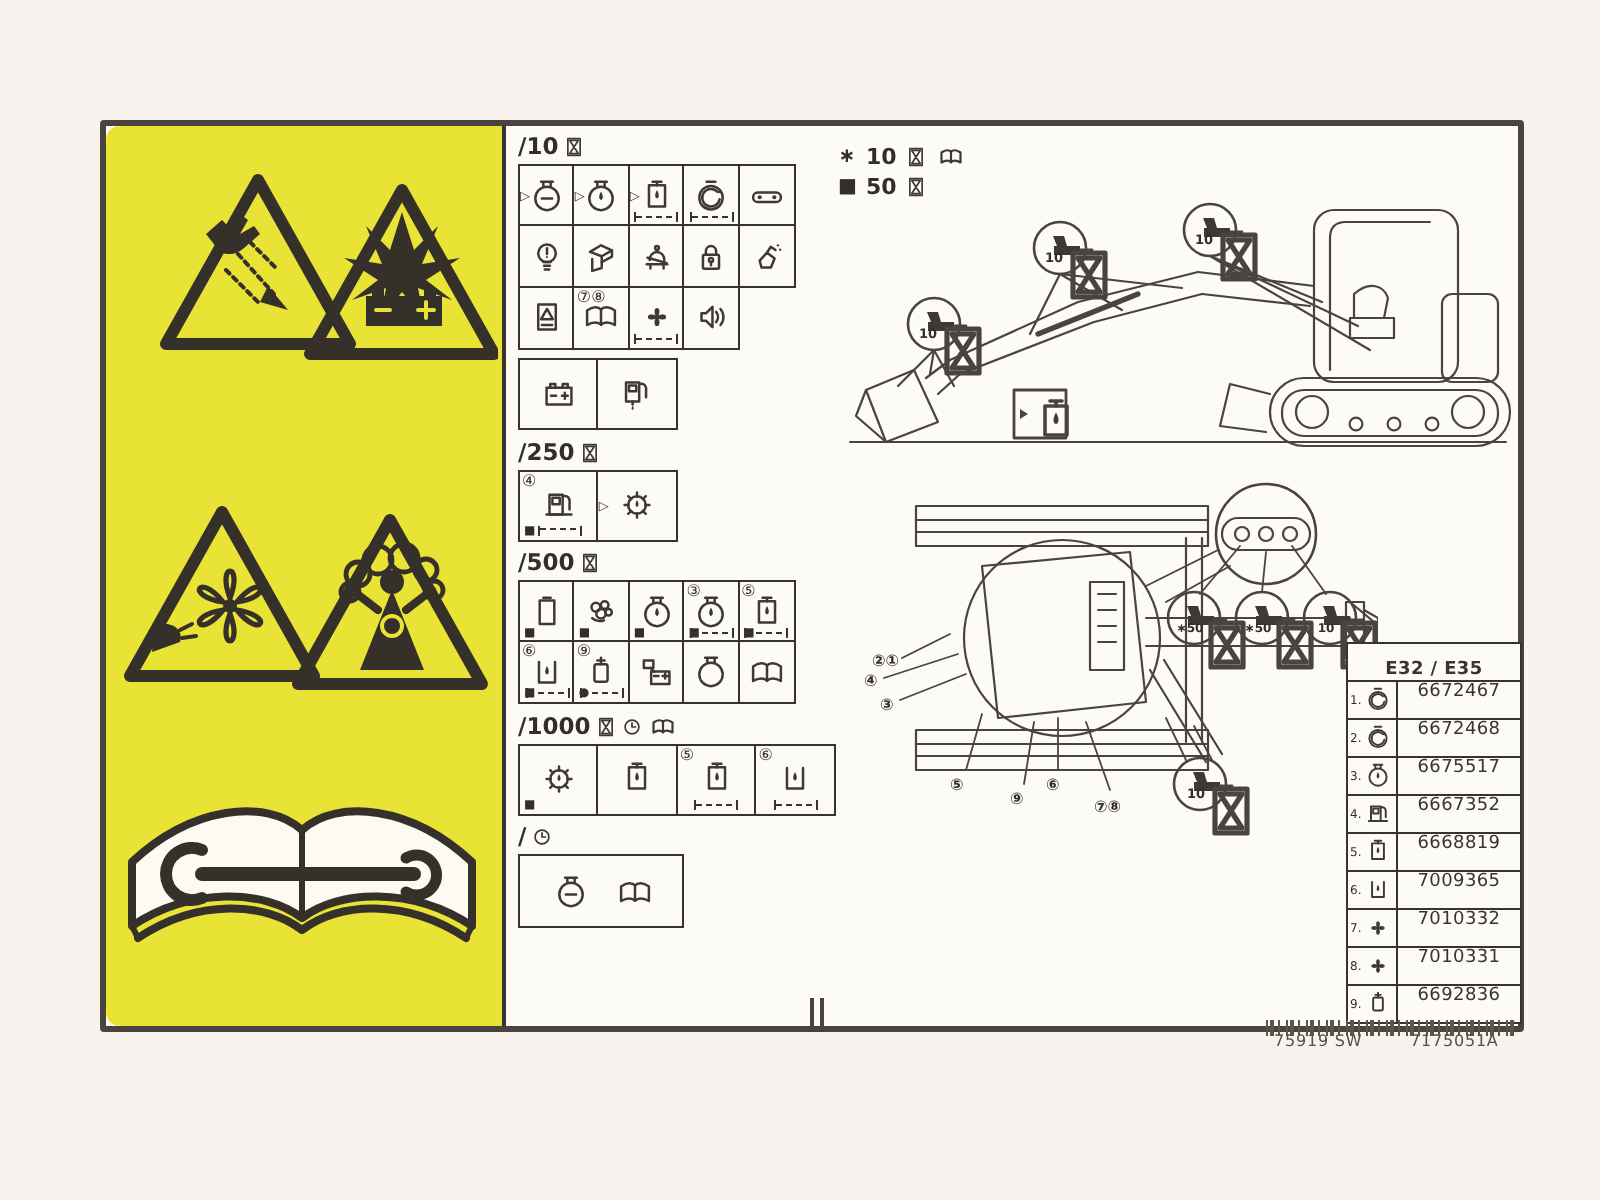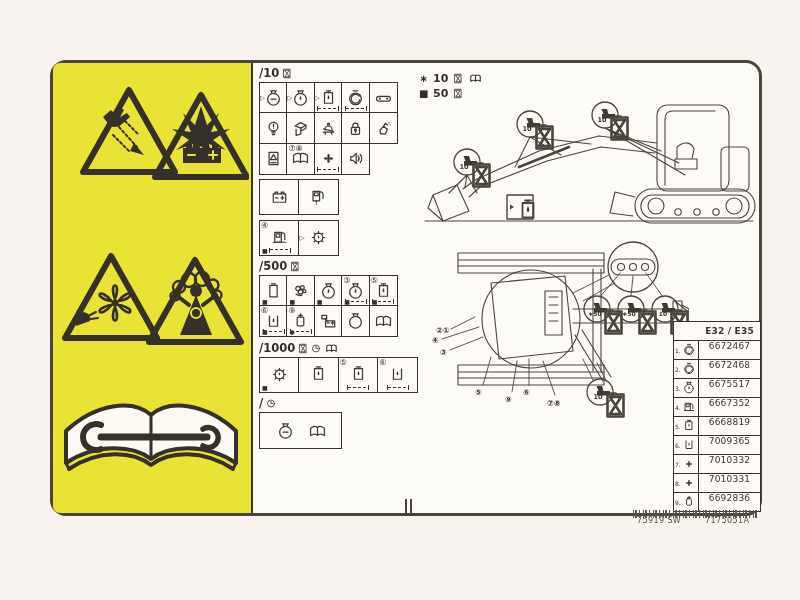--- a/index.html
+++ b/index.html
@@ -1,19 +1,19 @@
 <!DOCTYPE html>
 <html><head>
 <meta charset="utf-8">
 <style>
   html,body{margin:0;padding:0;background:#e8e4e0;}
   .page{position:relative;width:800px;height:600px;background:#f8f3ee;overflow:hidden;
         font-family:"DejaVu Sans","Liberation Sans",sans-serif;color:#332e29;}
   .decal{position:absolute;left:50px;top:60px;width:706px;height:450px;background:#fdfbf6;
-         border:3px solid #4a443d;border-radius:16px;}
+         border:3px solid #4a443d;border-radius:2px;}
   
   .warnpanel{position:absolute;left:0;top:0;bottom:0;width:198px;background:#e9e335;
              border-right:2px solid #38332d;border-radius:7px 0 0 7px;}
   
   .intervals{position:absolute;left:206px;top:4px;width:160px;}
   .sec{margin-bottom:6px;}
   .sec-h{display:flex;align-items:flex-end;gap:3px;font-weight:bold;font-size:11.5px;
          line-height:13px;color:#332e29;margin-bottom:2px;}
   .crow{display:flex;margin-bottom:-1.6px;}
   .cell{box-sizing:border-box;width:29px;height:32px;border:1.6px solid #38332d;margin-right:-1.6px;
@@ -35,21 +35,21 @@
   .legend{position:absolute;left:366px;top:8px;}
   .lrow{display:flex;align-items:center;gap:5px;font-weight:bold;font-size:11px;height:15px;}
   .lb{width:9px;text-align:center;font-size:10px;}
   
   svg.draw{position:absolute;stroke:#4a443e;fill:none;stroke-width:1.1;stroke-linecap:round;stroke-linejoin:round;}
   .updraw{left:366px;top:26px;}
   .lowdraw{left:372px;top:176px;}
   .svgtxt{fill:#332e29;stroke:none;font-weight:bold;font-family:"DejaVu Sans",sans-serif;}
   
   .ptable{position:absolute;left:620px;top:258px;width:86px;border:1.7px solid #38332d;background:#fdfbf6;}
-  .phead{height:18px;border-bottom:1.5px solid #38332d;display:flex;align-items:center;}
+  .phead{height:18px;border-bottom:1.5px solid #38332d;display:flex;align-items:center;flex-direction:column;}
   .phead .pn{border-right:none;}
   .phead .pv{font-size:9px;font-weight:bold;}
   .prow{height:18px;display:flex;align-items:flex-start;border-bottom:1.2px solid #38332d;}
   .prow:last-child{border-bottom:none;}
   .pn{width:25px;height:100%;border-right:1.2px solid #38332d;display:flex;align-items:center;gap:1px;
       padding-left:1px;box-sizing:border-box;}
   .pnum{font-size:6px;}
   .pv{flex:1;text-align:center;font-size:9px;letter-spacing:.2px;color:#3a352f;}
   
   .regmark{position:absolute;width:2px;height:14px;background:#4a443e;top:436px;}
@@ -377,20 +377,26 @@
               </svg>
             </div>
             <div class="cell">
               <svg viewBox="0 0 26 26" class="ic">
                 <use href="#i-pump-drain"></use>
               </svg>
             </div>
           </div>
         </div>
         <div class="sec lg">
+          <div class="sec-h">
+            <span>/250</span>
+            <svg viewBox="0 0 26 26" class="hic">
+              <use href="#i-hg-box"></use>
+            </svg>
+          </div>
           <div class="crow">
             <div class="cell">
               <span class="badge">④</span>
               <svg viewBox="0 0 26 26" class="ic">
                 <use href="#i-pump"></use>
               </svg>
               <span class="mark">■</span>
               <div class="dash"></div>
             </div>
             <div class="cell">

